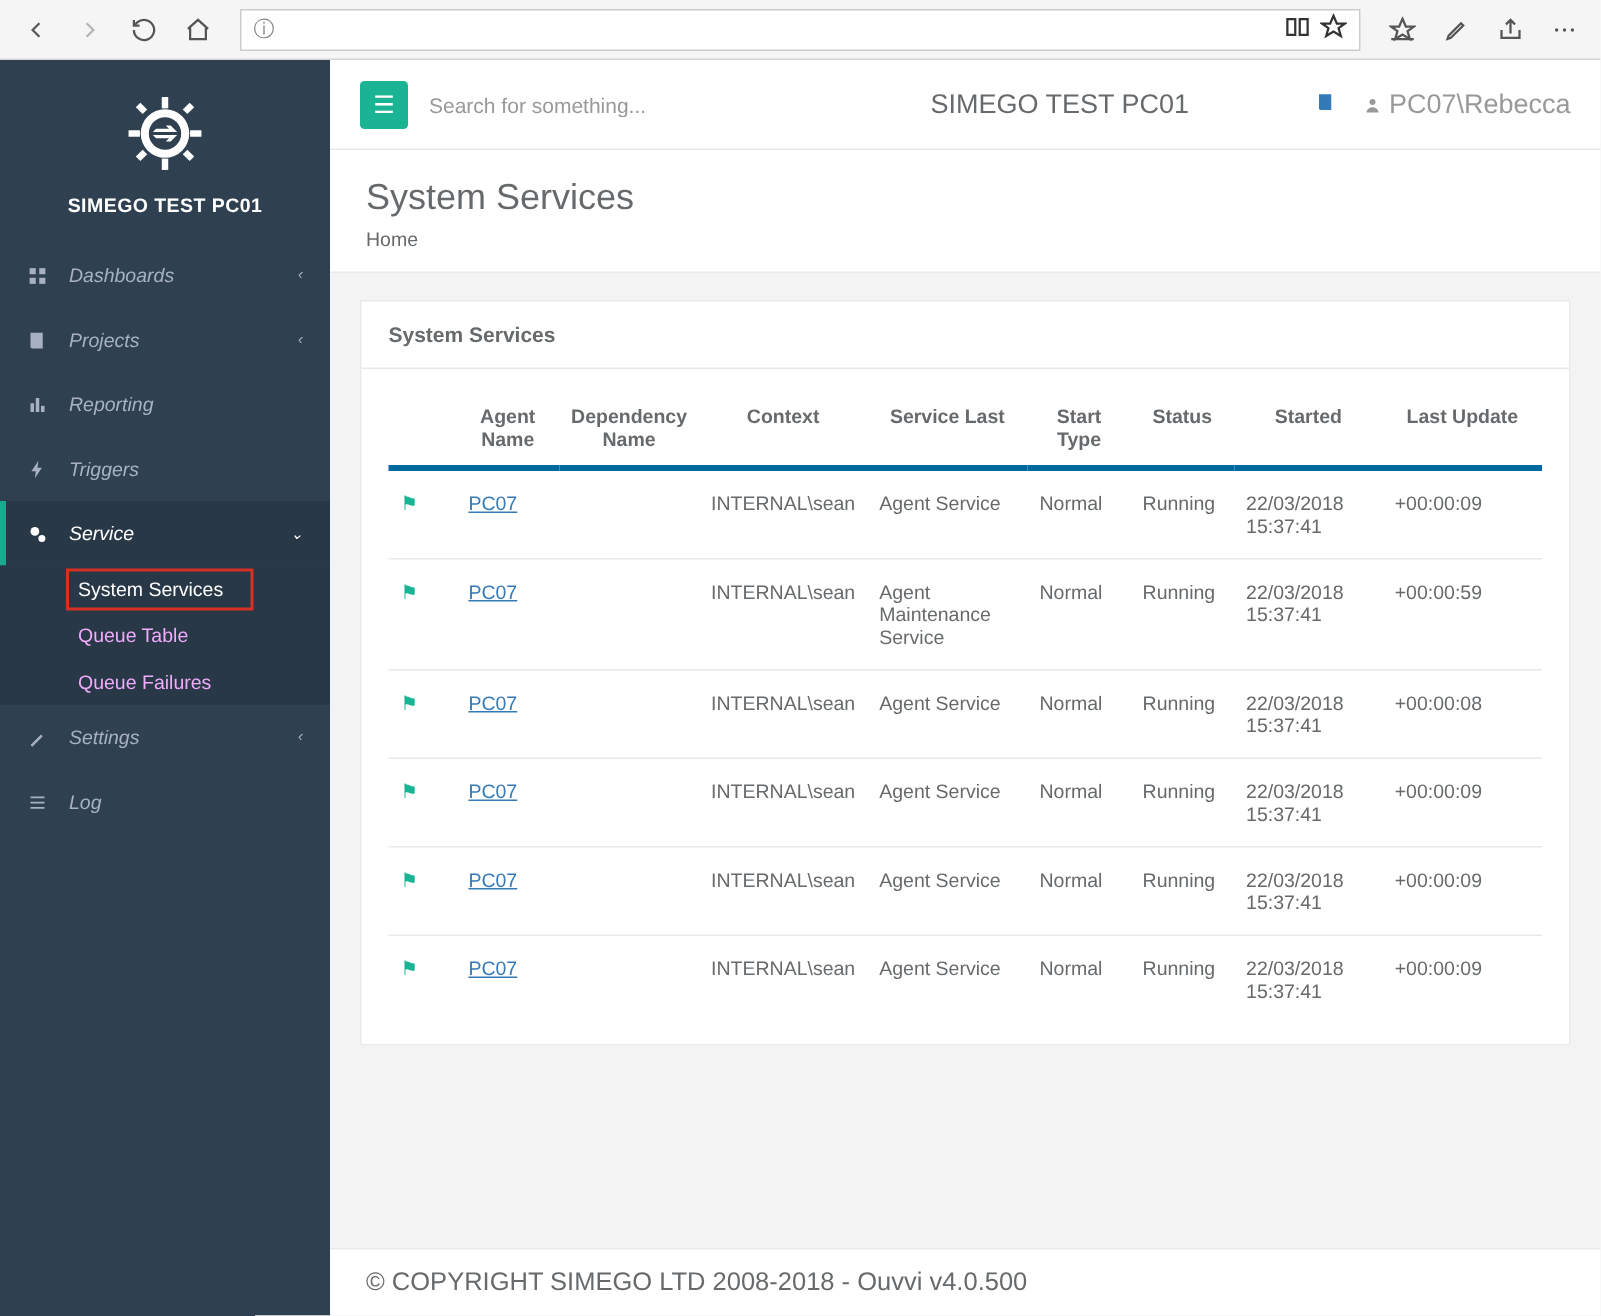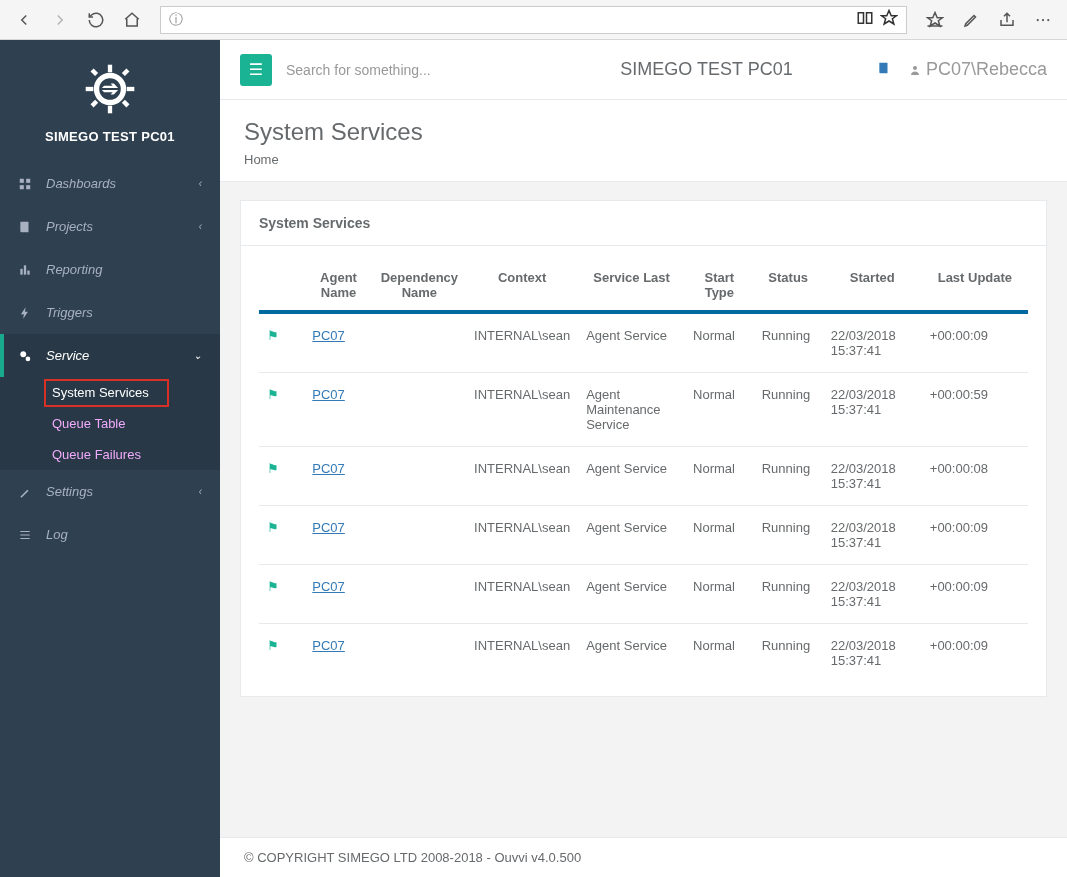--- a/index.html
+++ b/index.html
@@ -50,21 +50,21 @@
 .panel-head { padding: 14px 18px; font-size: 14px; font-weight: 600; color: #676a6c; border-bottom: 1px solid #e7eaec; }
 .panel-body { padding: 14px 18px; }
 
 table { width: 100%; border-collapse: collapse; font-size: 13px; color: #676a6c; }
 th { text-align: center; font-weight: 700; padding: 10px 8px; border-bottom: 4px solid #0369a1; vertical-align: top; }
 td { padding: 14px 8px; border-bottom: 1px solid #e7eaec; vertical-align: top; }
 tr:last-child td { border-bottom: none; }
 .flag { color: #1ab394; }
 .link { color: #337ab7; cursor: pointer; text-decoration: underline; }
 
-.footer { padding: 12px 24px; font-size: 13px; color: #676a6c; background: #fff; border-top:1px solid #e7eaec; margin-top:auto;}
+.footer { padding: 12px 24px; font-size: 17px; color: #676a6c; background: #fff; border-top:1px solid #e7eaec; margin-top:auto;}
 </style>
 </head>
 <body>
 
 <div class="browser-bar">
   <div class="bb-btn">
       <svg viewBox="0 0 24 24" fill="none" stroke="currentColor" stroke-width="2">
         <path d="M15 6l-6 6 6 6"></path>
       </svg>
     </div>

